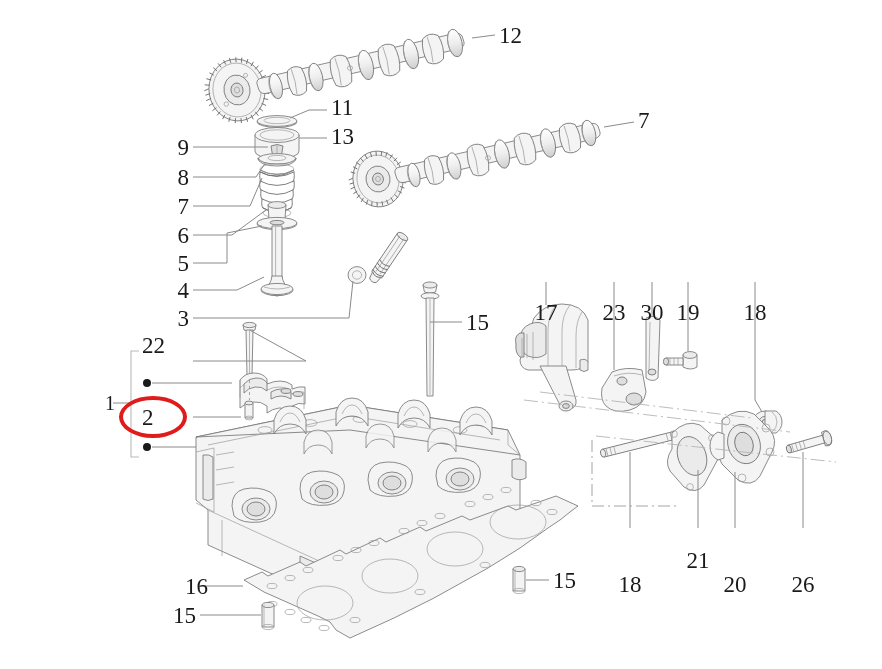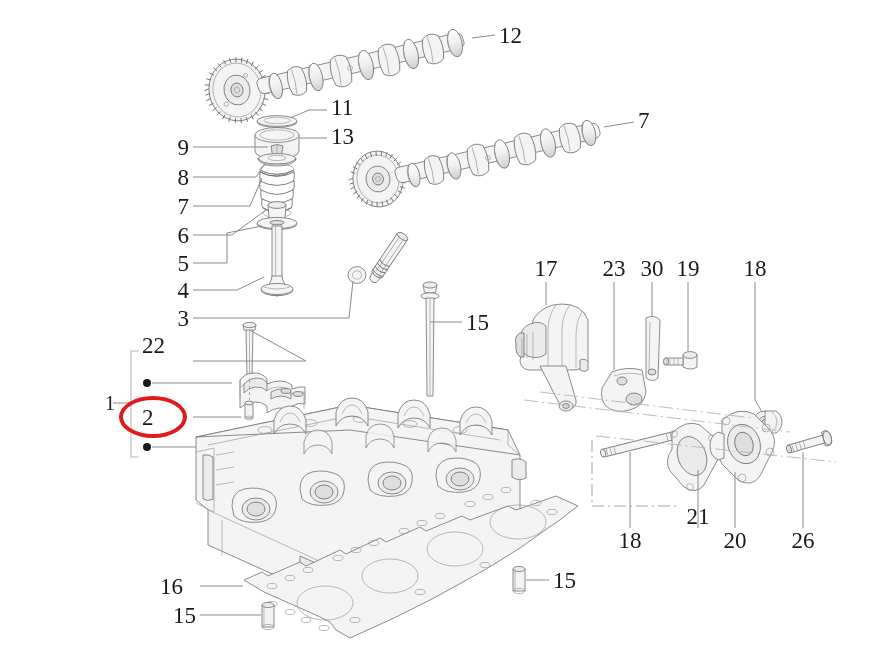--- a/index.html
+++ b/index.html
@@ -25,21 +25,21 @@
     position:absolute;
     font-family:Liberation Serif, serif;
     font-size:23px;
     font-weight:400;
     color:#1a1a1a;
     letter-spacing:0px;
     line-height:1;
     white-space:nowrap;
     user-select:none;
   }
-  .callout.mid{ transform:translate(-50%,-50%); }
+  .callout.mid{ transform:translate(-50%,-50%);margin-top:44px; }
   .callout.lft{ transform:translate(0,-50%); }
   .callout.rgt{ transform:translate(-100%,-50%); }
   .small1{ font-size:20px; }
   #highlight{
     position:absolute;
     left:119px; top:396px;
     width:68px; height:42px;
     border:4px solid #e01b1b;
     border-radius:50%;
     box-sizing:border-box;
@@ -616,19 +616,19 @@
   <div class="callout lft" style="left:142px;top:417px">2</div>
   <div class="callout mid" style="left:546px;top:268px">17</div>
   <div class="callout mid" style="left:614px;top:268px">23</div>
   <div class="callout mid" style="left:652px;top:268px">30</div>
   <div class="callout mid" style="left:688px;top:268px">19</div>
   <div class="callout mid" style="left:755px;top:268px">18</div>
   <div class="callout mid" style="left:630px;top:540px">18</div>
   <div class="callout mid" style="left:698px;top:516px">21</div>
   <div class="callout mid" style="left:735px;top:540px">20</div>
   <div class="callout mid" style="left:803px;top:540px">26</div>
-  <div class="callout rgt" style="left:183px;top:586px">16</div>
+  <div class="callout rgt" style="left:208px;top:586px">16</div>
   <div class="callout rgt" style="left:196px;top:615px">15</div>
   <div class="callout lft" style="left:553px;top:580px">15</div>
 
   <div id="highlight"></div>
 
 </div>
 
 </body></html>

